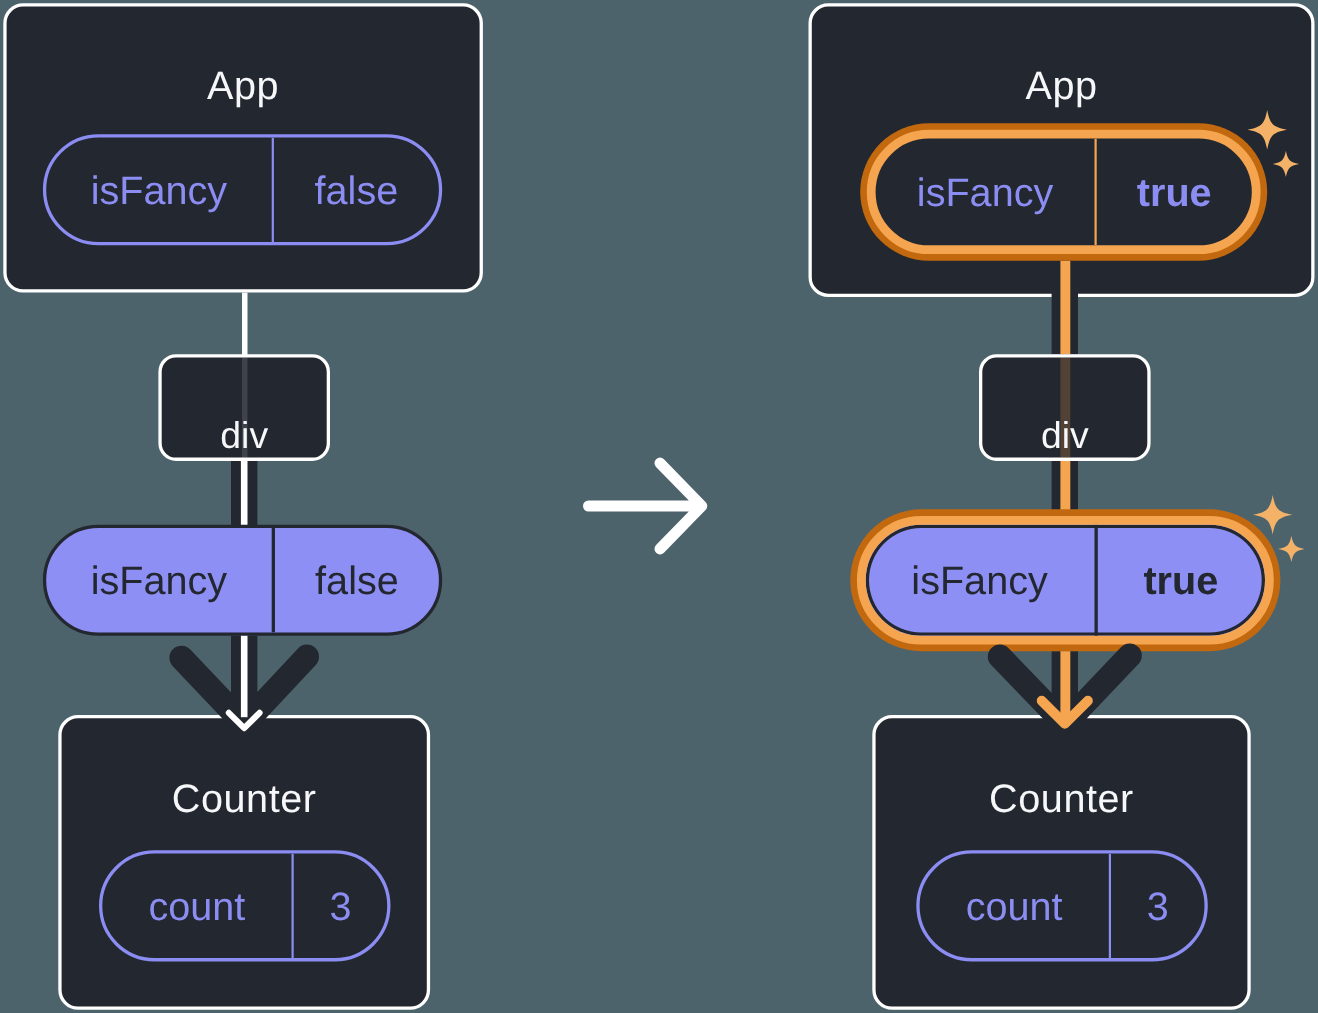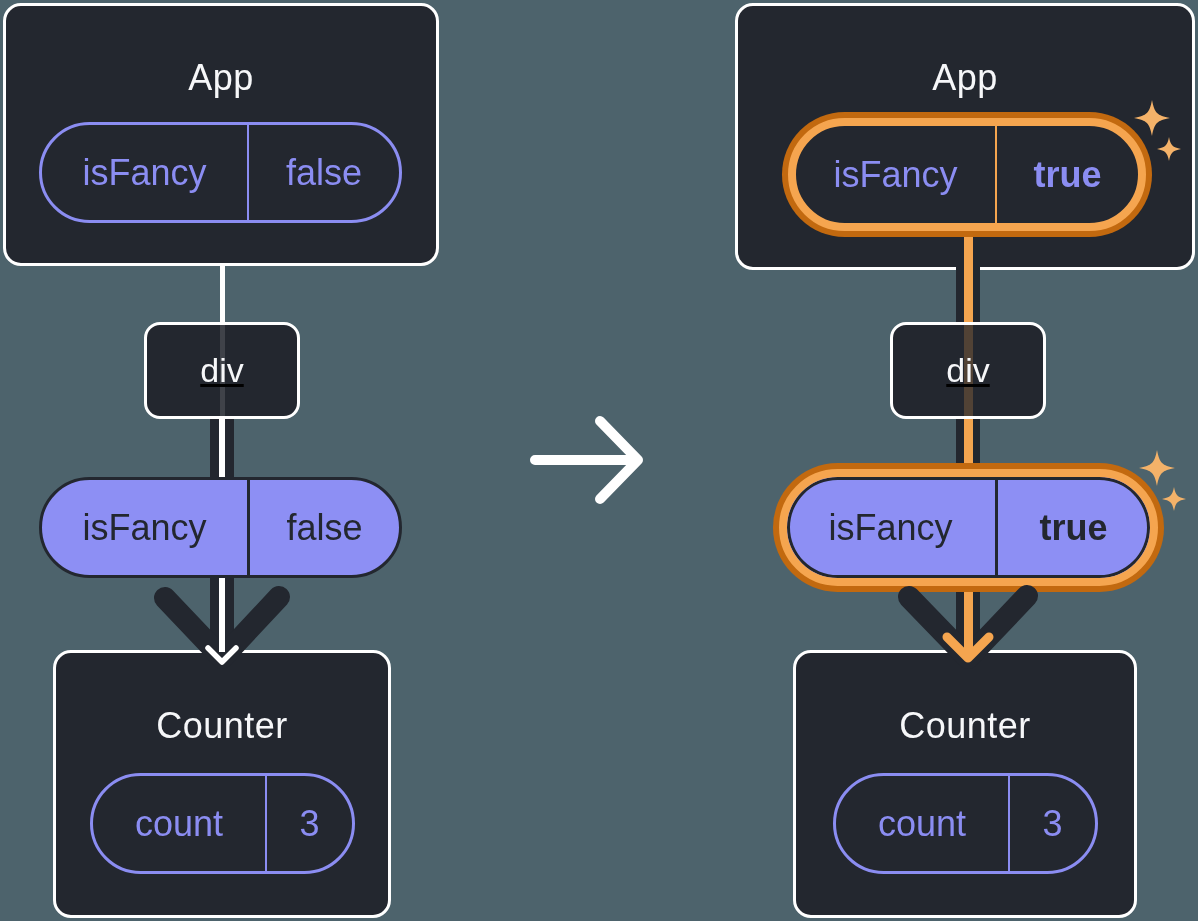--- a/index.html
+++ b/index.html
@@ -21,21 +21,21 @@
   .pill--filled .cell-name{border-right:3px solid var(--panel);}
   .pill--hl{border:8px solid var(--orange-light);box-shadow:0 0 0 6px var(--orange-dark);}
   .pill--hl-outline{background:var(--panel);color:var(--purple);}
   .pill--hl-outline .cell-name{border-right:2px solid var(--orange-light);}
   .pill--hl-filled{background:var(--purple-fill);color:var(--panel);
     box-shadow:0 0 0 6px var(--orange-dark),inset 0 0 0 3px var(--panel);}
   .pill--hl-filled .cell-name{border-right:3px solid var(--panel);}
   .bold{font-weight:700;}
   .vline{position:absolute;}
   .divnode{position:absolute;box-sizing:border-box;background:var(--panel);
-    border:3px solid var(--white);border-radius:16px;display:flex;align-items:center;justify-content:center;z-index:3;text-decoration:underline;}
+    border:3px solid var(--white);border-radius:16px;display:flex;align-items:flex-end;justify-content:center;z-index:3;}
   .divnode .ghost{position:absolute;top:0;bottom:0;left:50%;}
   .divnode .label{position:relative;color:var(--light-text);font-size:34px;}
   svg{position:absolute;overflow:visible;}
 </style>
 </head>
 <body>
 
 <div class="stage">
 
   <div class="panel-box" style="left:3px;top:3px;width:436px;height:263px;">

